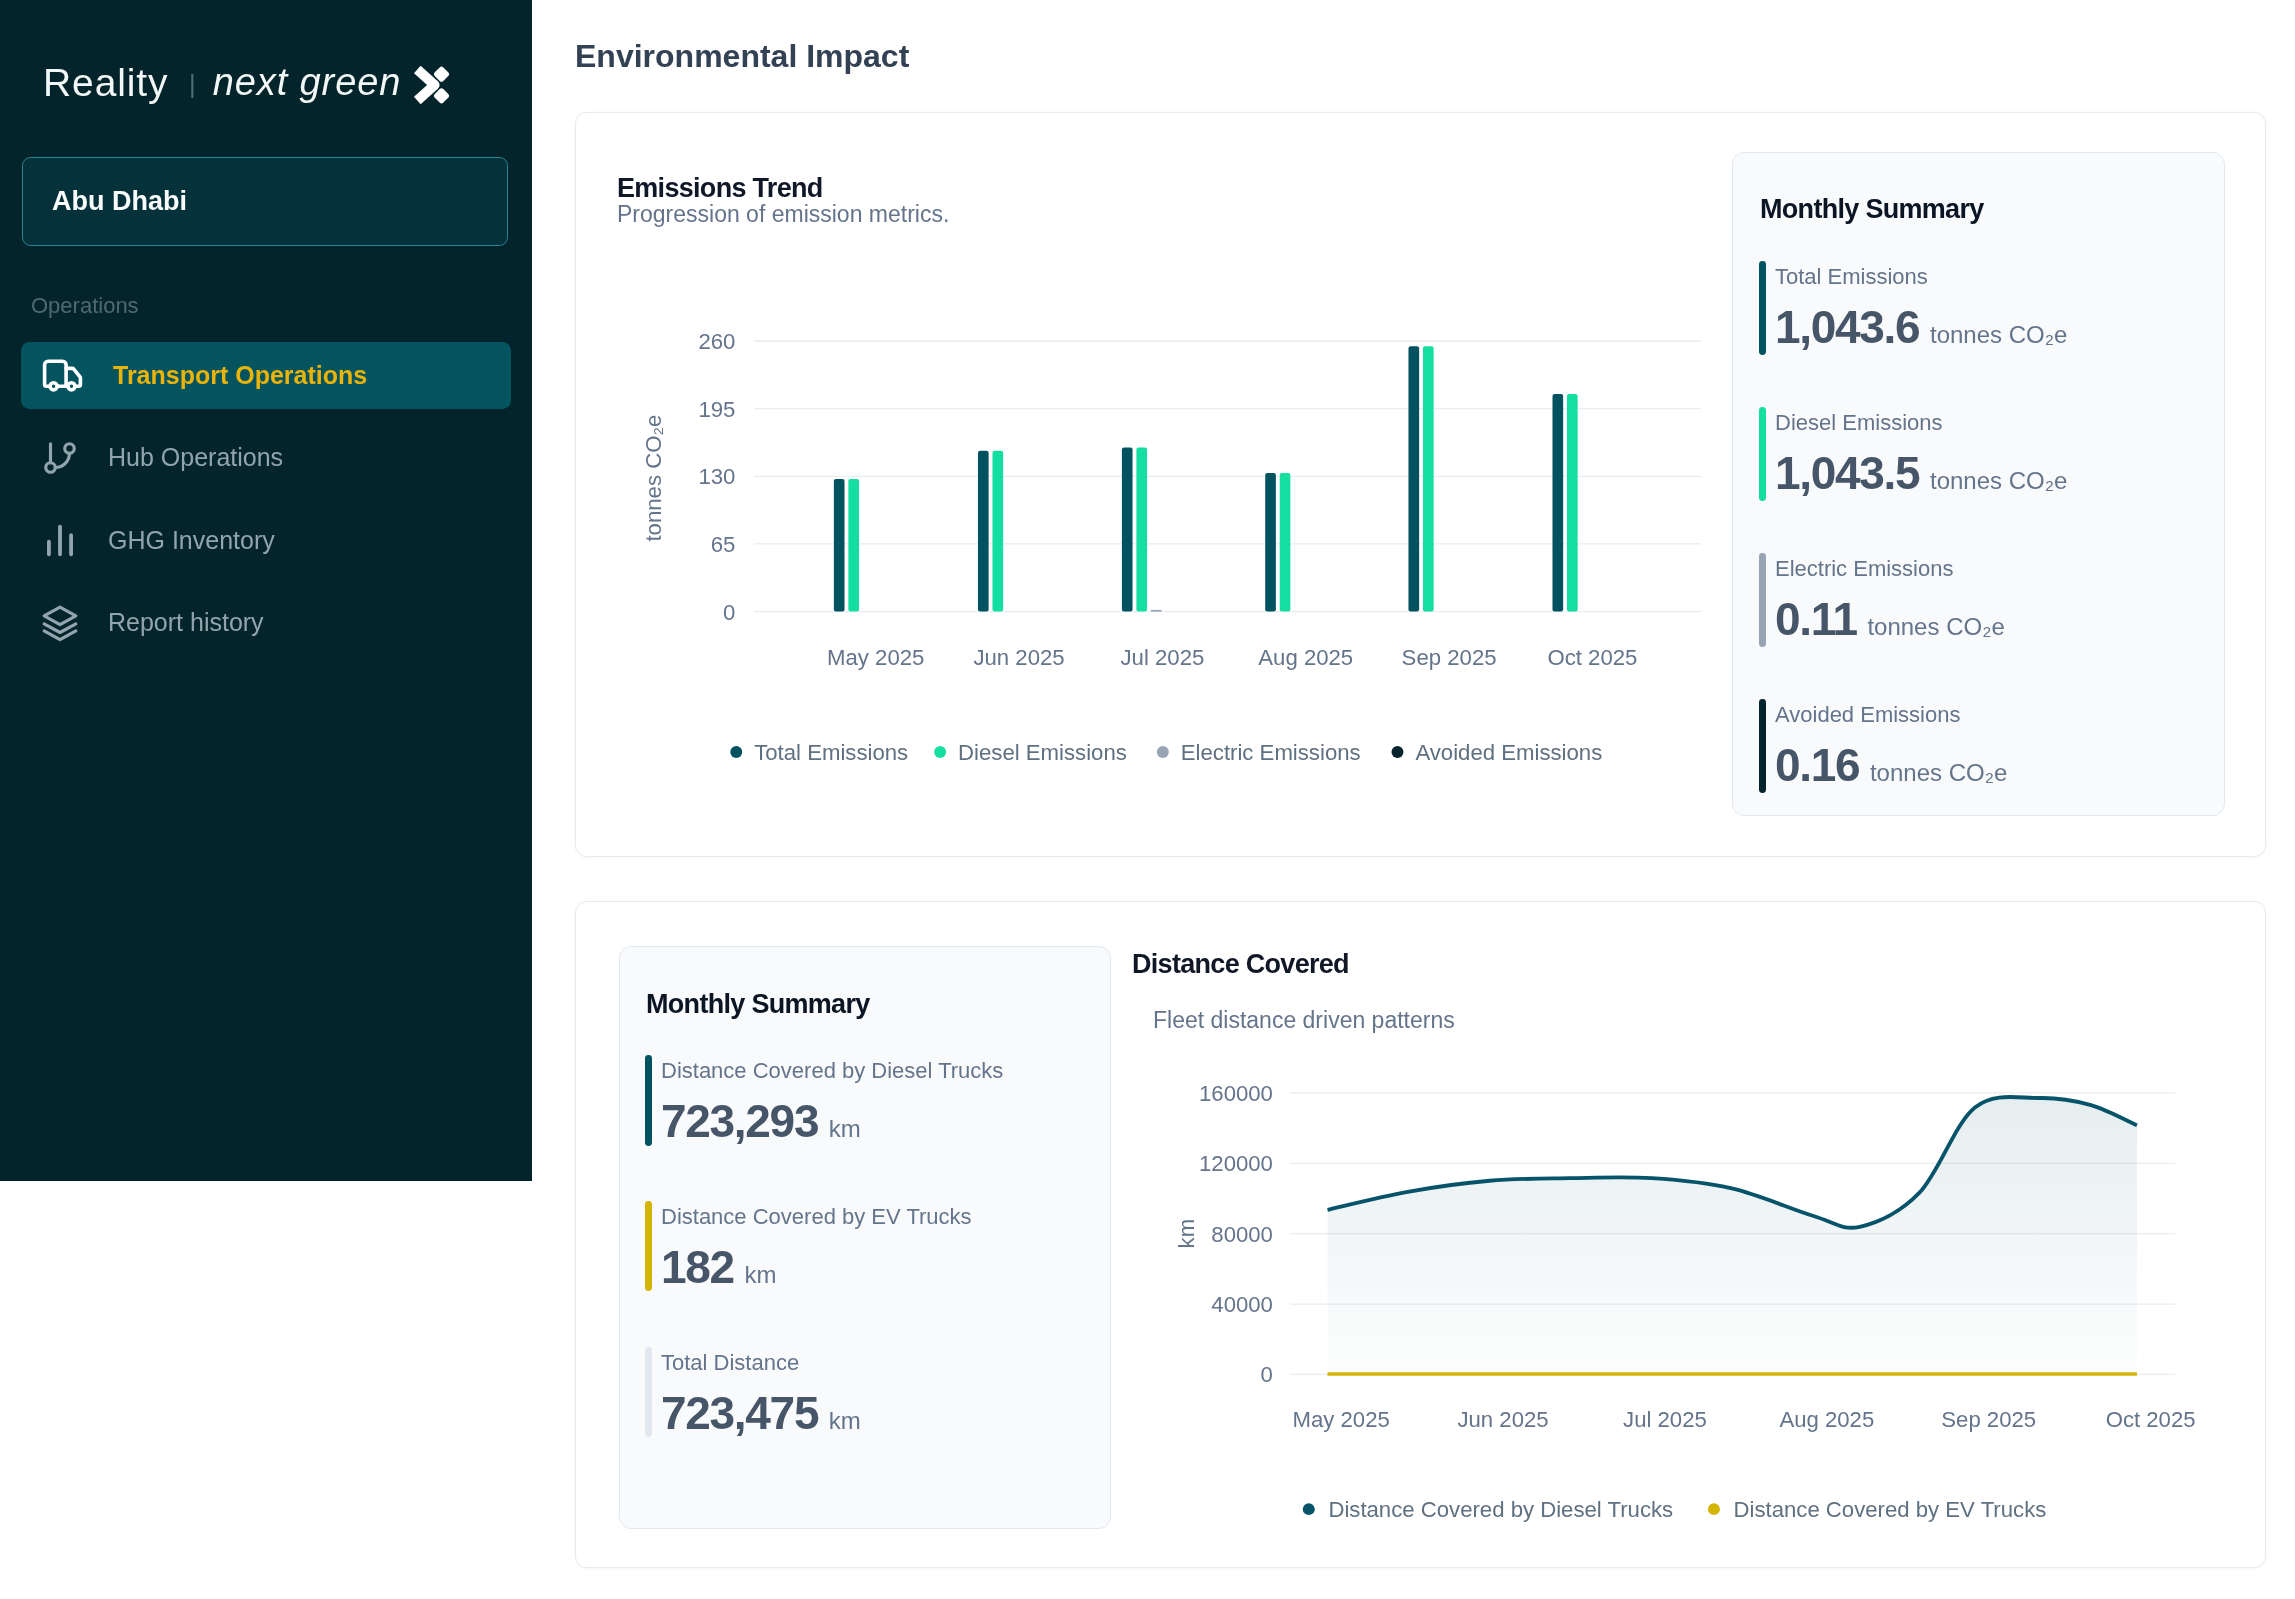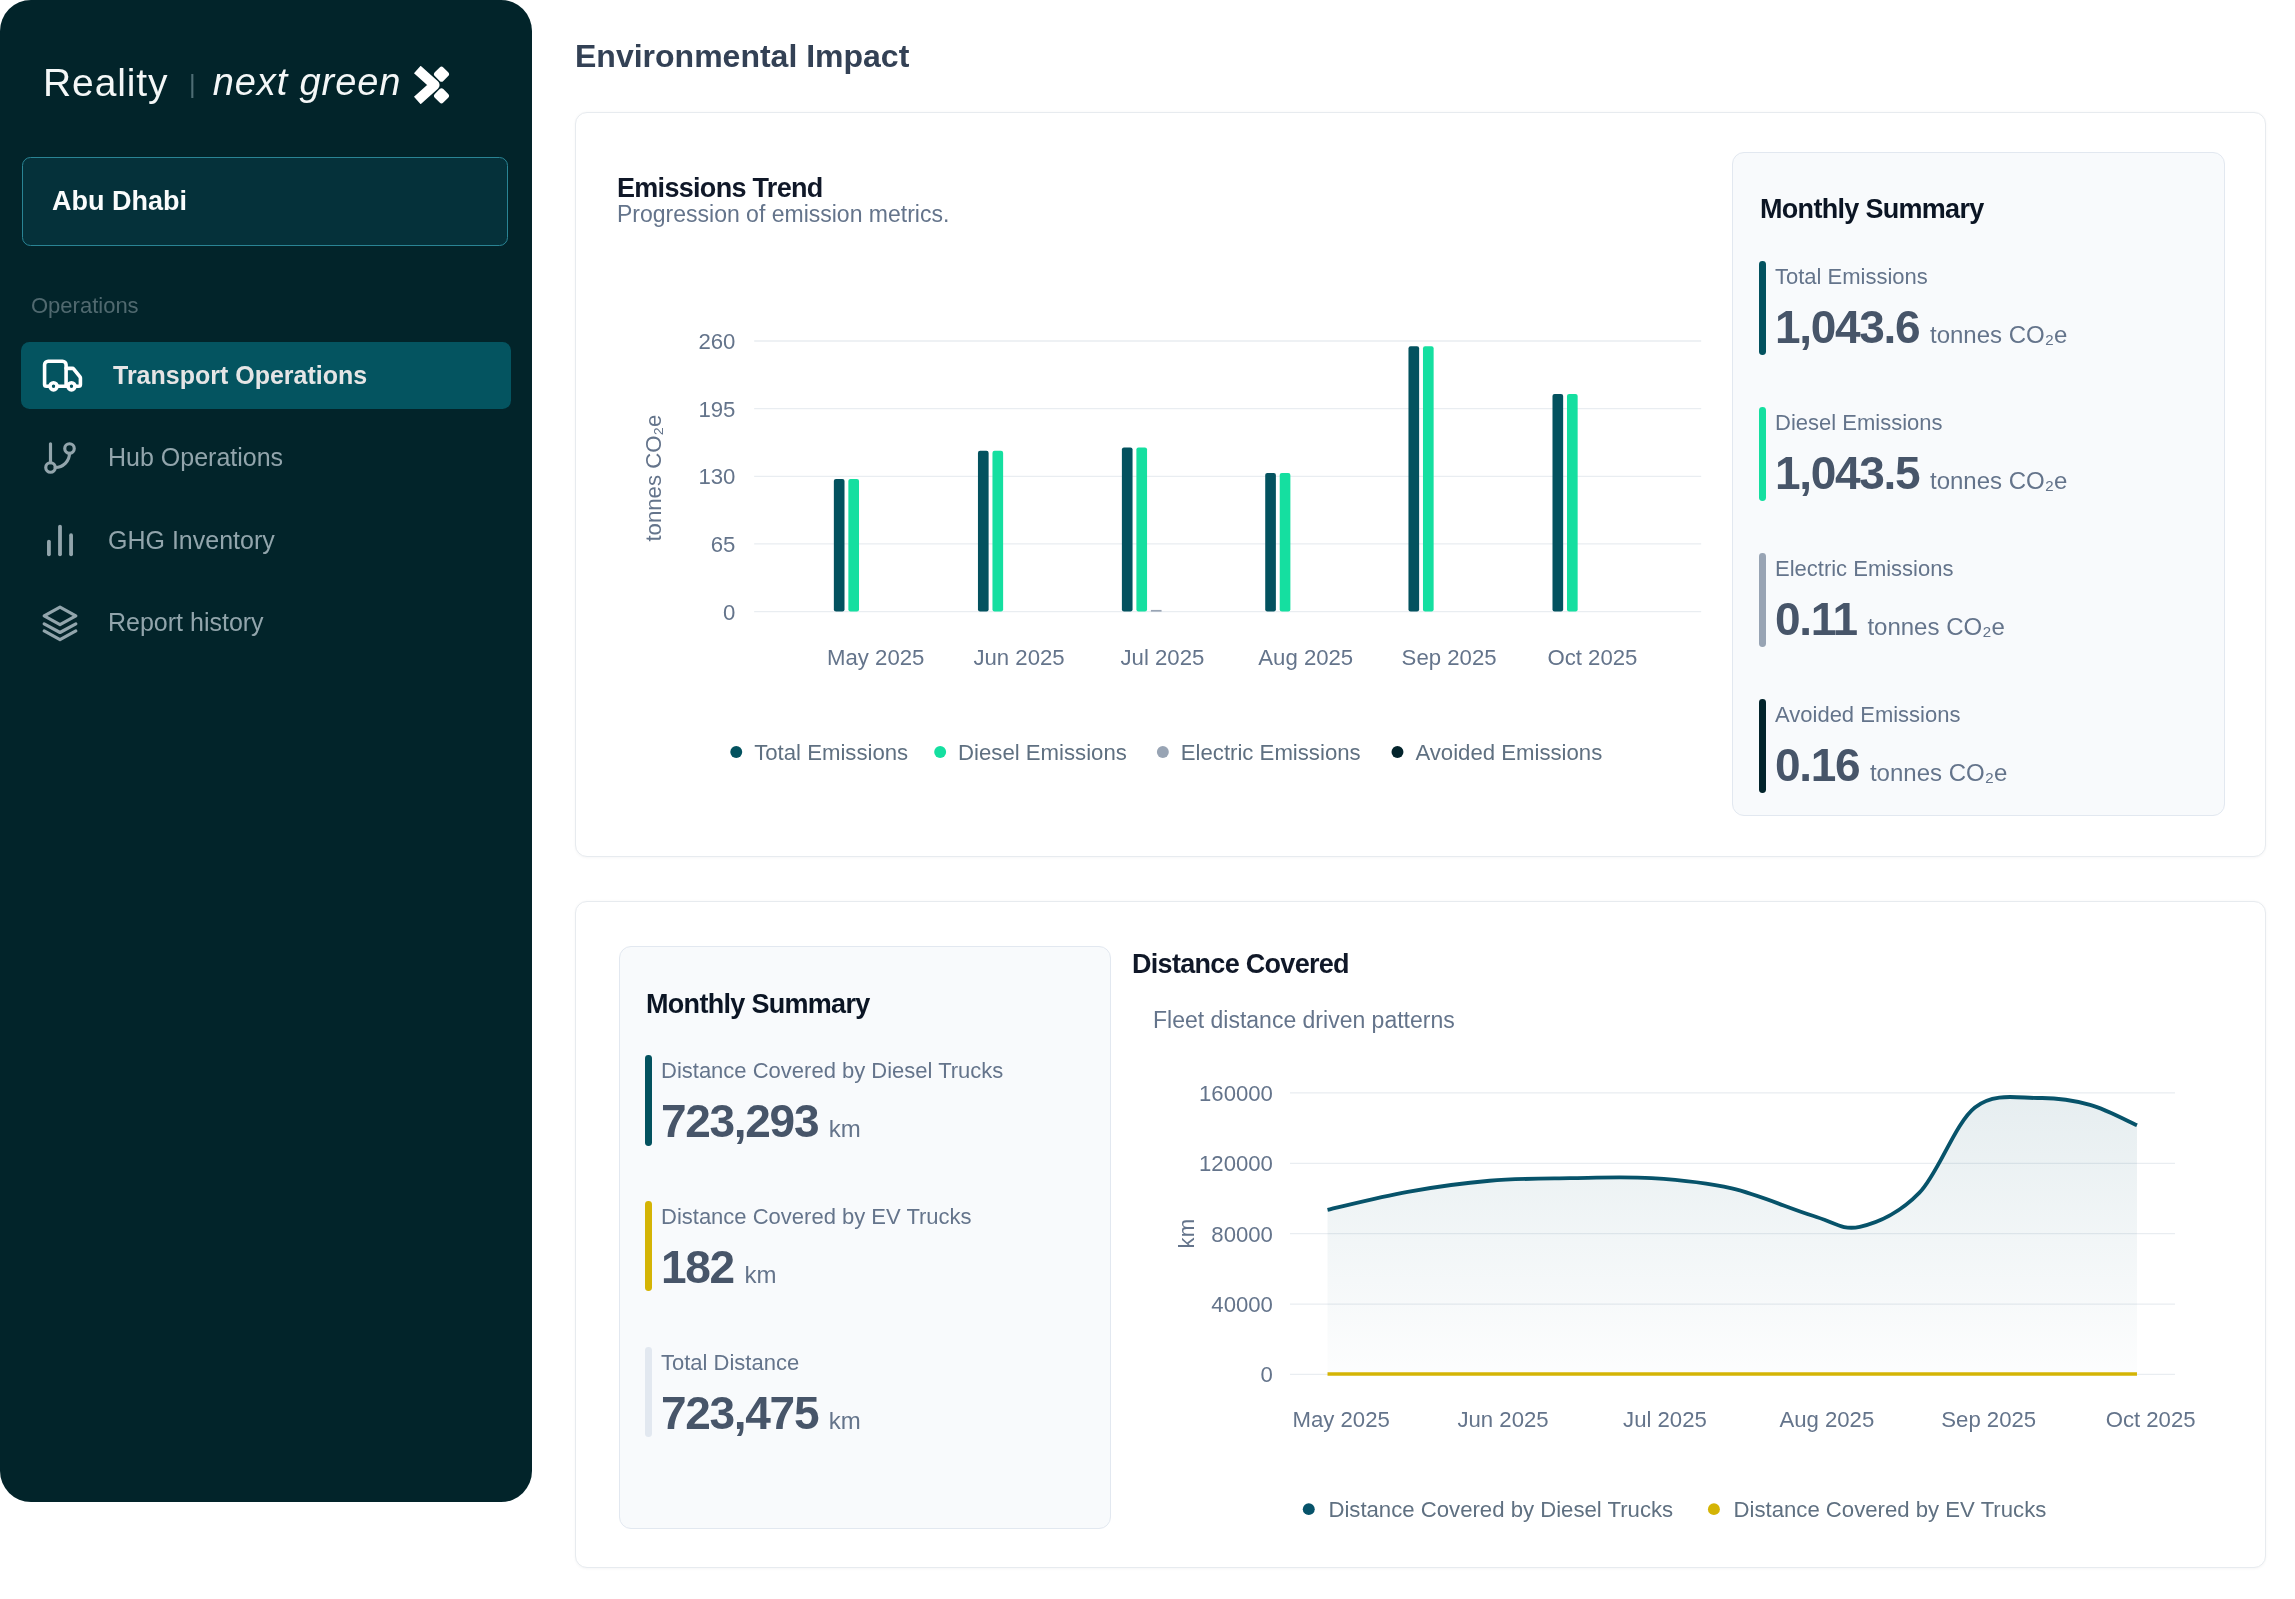--- a/index.html
+++ b/index.html
@@ -1,30 +1,30 @@
 <!DOCTYPE html>
 <html style="font-size:13.7px"><head>
 <meta charset="utf-8">
 <style>
 * { margin:0; padding:0; box-sizing:border-box; }
 html,body { width:2295px; height:1599px; background:#ffffff; font-family:"Liberation Sans", sans-serif; overflow:hidden; }
 .abs { position:absolute; }
 
-.sidebar { position:absolute; left:0; top:0; width:532px; height:1502px; background:#02242a;border-radius:31px; }
+.sidebar { position:absolute; left:0; top:0; width:532px; height:1181px; background:#02242a; }
 .logo { position:absolute; left:43px; top:63px; display:flex; align-items:flex-start; line-height:1; white-space:nowrap; }
 .logo .r { font-size:39px; color:#f4f7f7; font-weight:400; letter-spacing:0.9px; }
 .logo .sep { font-size:25.6px; color:#4e6d74; font-weight:400; margin:8.5px 17px 0 20.5px; }
 .logo .ng { font-size:38px; color:#f4f7f7; font-style:italic; font-weight:500; letter-spacing:0.9px; }
 .logo svg { margin-left:12px; margin-top:2.6px; }
 .selbox { position:absolute; left:22px; top:157px; width:486px; height:89px; border:1.7px solid #2a8494; border-radius:8.5px; background:#05313a; display:flex; align-items:center; padding-left:29px; }
 .selbox span { font-size:27px; font-weight:600; color:#fafcfc; }
 .ops { position:absolute; left:31px; top:293px; font-size:22px; font-weight:500; color:#50696f; }
 .nav { position:absolute; left:20.5px; top:342px; width:490px; }
 .nitem { height:67px; border-radius:8.5px; display:flex; align-items:center; margin-bottom:15.4px; color:#92a5ac; }
-.nitem.active { background:#045460; color:#e5e5e5; }
+.nitem.active { background:#045460; color:#eab308; }
 .nitem svg { margin-left:20.5px; flex:0 0 auto; }
 .nitem .t { margin-left:29px; font-size:25px; font-weight:500; }
 .nitem.active .t { font-weight:600; }
 
 h1 { position:absolute; left:575px; top:38px; font-size:32px; font-weight:700; color:#334155; letter-spacing:0px; }
 .card { position:absolute; background:#fff; border:0.9px solid #e7ebef; border-radius:12px; box-shadow:0 0.9px 2.6px rgba(16,24,40,0.04); }
 #card1 { left:575px; top:112px; width:1691px; height:745px; }
 #card2 { left:575px; top:901px; width:1691px; height:667px; }
 .ctitle { position:absolute; font-size:27px; font-weight:700; color:#101828; letter-spacing:-0.7px; }
 .csub { position:absolute; font-size:23px; color:#64748b; }

